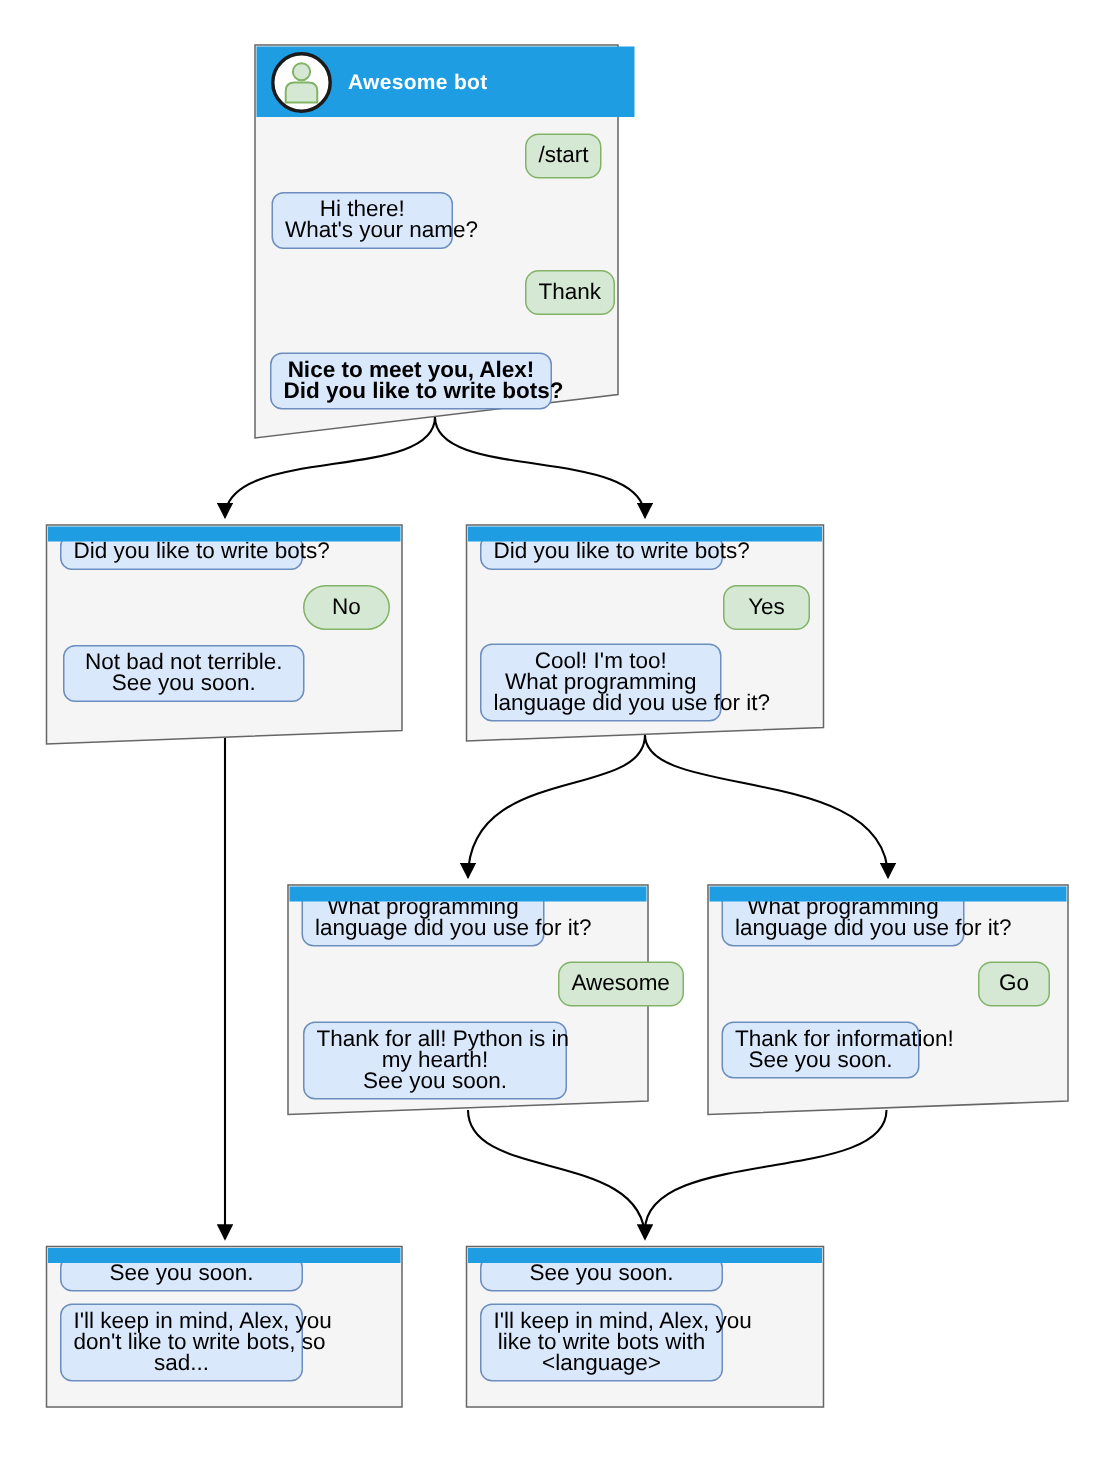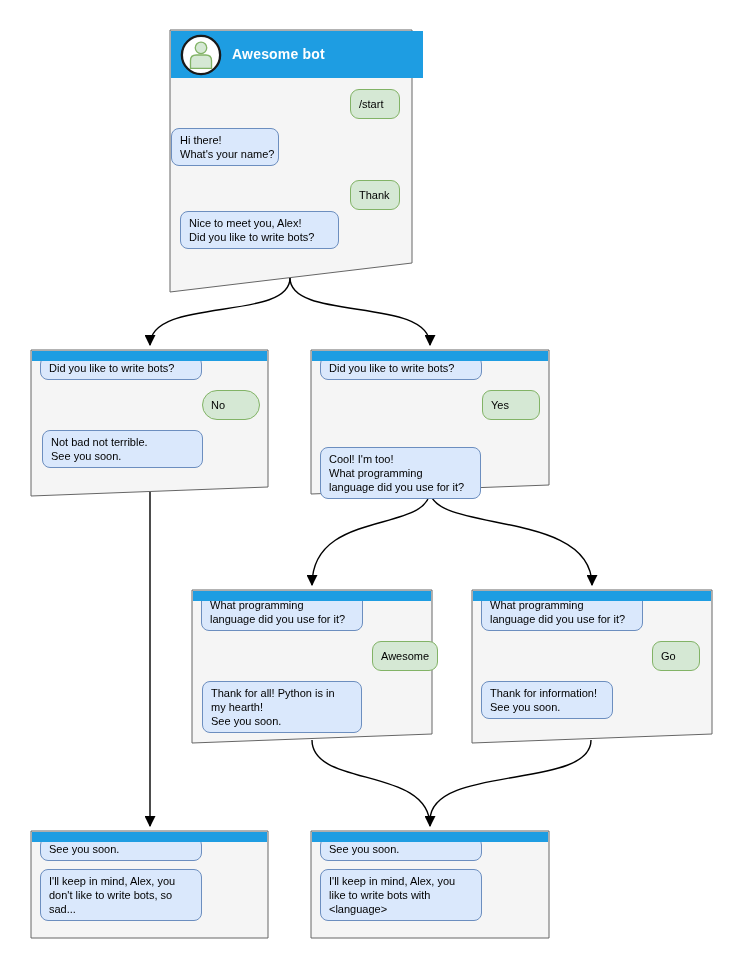--- a/index.html
+++ b/index.html
@@ -5,21 +5,21 @@
   html,body{margin:0;padding:0;background:#ffffff;}
   #canvas{
     position:relative;width:743px;height:971px;
     font-family:"Liberation Sans",sans-serif;color:#000;overflow:hidden;background:#fff;
   }
   #diagram-svg{position:absolute;left:0;top:0;z-index:0;}
 
   
   .bub{
     position:absolute;z-index:1;box-sizing:border-box;
-    font-size:11px;line-height:14px;white-space:pre;color:#000;
+    font-size:15px;line-height:14px;white-space:pre;color:#000;text-align:center;
   }
   .bot{background:#dae8fc;border:1px solid #6c8ebf;border-radius:8px;padding:4px 8px;}
   .user{background:#d5e8d4;border:1px solid #82b366;border-radius:9px;padding:7px 8px;}
 
   
   .bar{position:absolute;z-index:2;background:#1e9de2;height:10px;}
   #h1{position:absolute;z-index:2;background:#1e9de2;left:171px;top:31px;width:240px;height:47px;padding-left:12px;}
   #h1 .title{
     position:absolute;left:61px;top:0;height:47px;line-height:47px;
     color:#fff;font-weight:bold;font-size:14px;letter-spacing:.2px;
@@ -28,35 +28,35 @@
 
   #h2{left:32px;top:351px;width:235px;}
   #h3{left:312px;top:351px;width:236px;}
   #h4{left:193px;top:591px;width:238px;}
   #h5{left:473px;top:591px;width:238px;}
   #h6{left:32px;top:832px;width:235px;}
   #h7{left:312px;top:832px;width:236px;}
 
   
   .p-w1m0{left:350px;top:89px;min-width:50px;}
-  .p-w1m1{left:171px;top:128px;width:108px;}
+  .p-w1m1{left:181px;top:128px;width:121px;}
   .p-w1m2{left:350px;top:180px;min-width:50px;}
-  .p-w1m3{left:180px;top:211px;width:159px;}
+  .p-w1m3{left:180px;top:235px;width:188px;font-weight:bold;}
 
   .p-w2m0{left:40px;top:356px;width:162px;}
   .p-w2m1{left:202px;top:390px;min-width:58px;border-radius:15px;}
   .p-w2m2{left:42px;top:430px;width:161px;}
 
   .p-w3m0{left:320px;top:356px;width:162px;}
   .p-w3m1{left:482px;top:390px;min-width:58px;}
-  .p-w3m2{left:320px;top:429px;width:161px;margin-top:18px;}
+  .p-w3m2{left:320px;top:429px;width:161px;}
 
   .p-w4m0{left:201px;top:593px;width:162px;}
   .p-w4m1{left:372px;top:641px;min-width:50px;}
-  .p-w4m2{left:202px;top:681px;width:160px;}
+  .p-w4m2{left:202px;top:681px;width:176px;}
 
   .p-w5m0{left:481px;top:593px;width:162px;}
   .p-w5m1{left:652px;top:641px;min-width:48px;}
   .p-w5m2{left:481px;top:681px;width:132px;}
 
   .p-w6m0{left:40px;top:837px;width:162px;}
   .p-w6m1{left:40px;top:869px;width:162px;}
 
   .p-w7m0{left:320px;top:837px;width:162px;}
   .p-w7m1{left:320px;top:869px;width:162px;}

